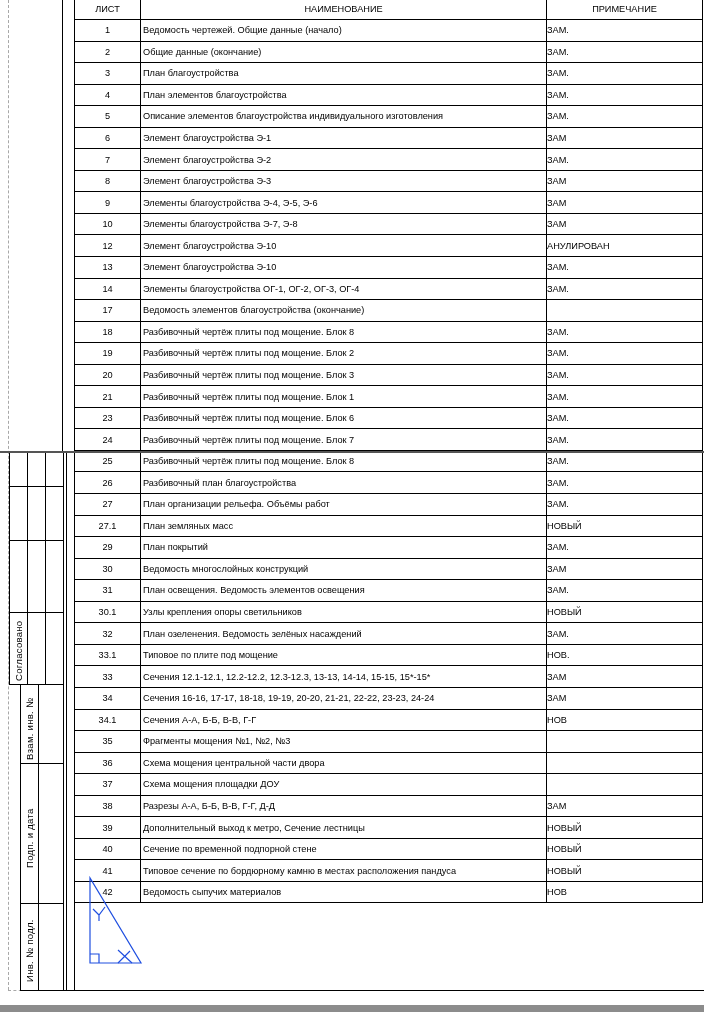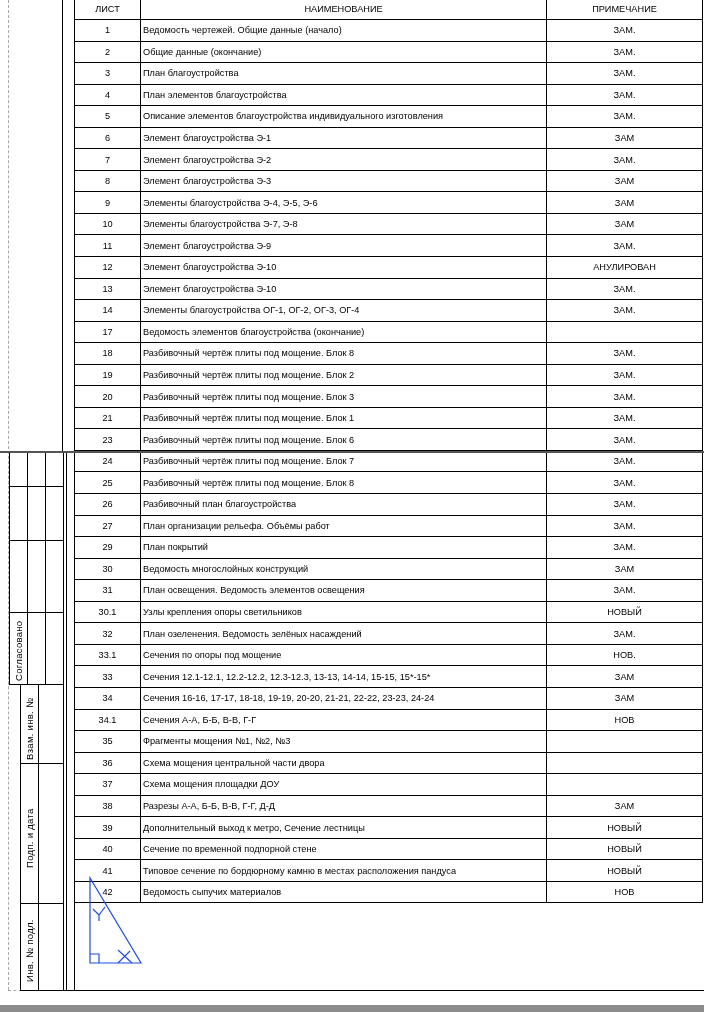--- a/index.html
+++ b/index.html
@@ -24,21 +24,21 @@
     font-size: 9.2px;
     font-weight: normal;
     height: 20.55px;
     line-height: 12px;
     white-space: nowrap;
     overflow: hidden;
   }
   #sheet-table th { height: 21px; text-align: center; }
   #sheet-table td.num { text-align: center; }
   #sheet-table td.name { text-align: left; padding-left: 2px; }
-  #sheet-table td.note { text-align: center; }
+  #sheet-table td.note { }
   col.c-num { width: 66px; }
   col.c-name { width: 406px; }
   col.c-note { width: 156px; }
 
   .stamp-label {
     position: absolute;
     transform: rotate(-90deg);
     transform-origin: left top;
     font-size: 9.5px;
     white-space: nowrap;
@@ -114,25 +114,20 @@
         <td class="num">9</td>
         <td class="name">Элементы благоустройства  Э-4, Э-5, Э-6</td>
         <td class="note">ЗАМ</td>
       </tr>
       <tr>
         <td class="num">10</td>
         <td class="name">Элементы благоустройства Э-7, Э-8</td>
         <td class="note">ЗАМ</td>
       </tr>
       <tr>
-        <td class="num">11</td>
-        <td class="name">Элемент благоустройства Э-9</td>
-        <td class="note">ЗАМ.</td>
-      </tr>
-      <tr>
         <td class="num">12</td>
         <td class="name">Элемент благоустройства Э-10</td>
         <td class="note">АНУЛИРОВАН</td>
       </tr>
       <tr>
         <td class="num">13</td>
         <td class="name">Элемент благоустройства Э-10</td>
         <td class="note">ЗАМ.</td>
       </tr>
       <tr>
@@ -184,20 +179,25 @@
         <td class="num">26</td>
         <td class="name">Разбивочный план благоустройства</td>
         <td class="note">ЗАМ.</td>
       </tr>
       <tr>
         <td class="num">27</td>
         <td class="name">План организации рельефа. Объёмы работ</td>
         <td class="note">ЗАМ.</td>
       </tr>
       <tr>
+        <td class="num">27.1</td>
+        <td class="name">План земляных масс</td>
+        <td class="note">НОВЫЙ</td>
+      </tr>
+      <tr>
         <td class="num">29</td>
         <td class="name">План покрытий</td>
         <td class="note">ЗАМ.</td>
       </tr>
       <tr>
         <td class="num">30</td>
         <td class="name">Ведомость многослойных конструкций</td>
         <td class="note">ЗАМ</td>
       </tr>
       <tr>
@@ -210,21 +210,21 @@
         <td class="name">Узлы крепления опоры светильников</td>
         <td class="note">НОВЫЙ</td>
       </tr>
       <tr>
         <td class="num">32</td>
         <td class="name">План озеленения. Ведомость зелёных насаждений</td>
         <td class="note">ЗАМ.</td>
       </tr>
       <tr>
         <td class="num">33.1</td>
-        <td class="name">Сечения по опоры под мощение</td>
+        <td class="name">Типовое по плите под мощение</td>
         <td class="note">НОВ.</td>
       </tr>
       <tr>
         <td class="num">33</td>
         <td class="name">Сечения  12.1-12.1, 12.2-12.2, 12.3-12.3, 13-13, 14-14, 15-15, 15*-15*</td>
         <td class="note">ЗАМ</td>
       </tr>
       <tr>
         <td class="num">34</td>
         <td class="name">Сечения 16-16, 17-17, 18-18, 19-19, 20-20, 21-21, 22-22, 23-23, 24-24</td>

